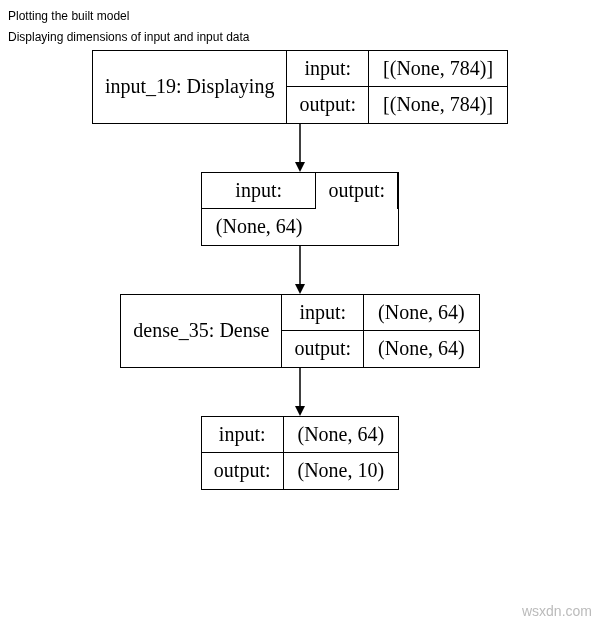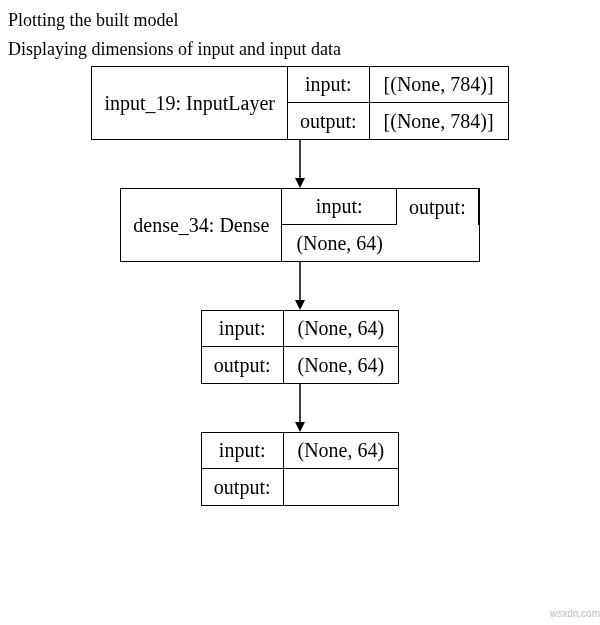--- a/index.html
+++ b/index.html
@@ -4,22 +4,22 @@
   <style>
     body {
       margin: 0;
       padding: 8px;
       font-family: "Times New Roman", serif;
       background: white;
       width: 600px;
       box-sizing: border-box;
     }
     .header-text {
-      font-family: Liberation Serif, serif;
-      font-size: 18px;
+      font-family: Liberation Sans, sans-serif;
+      font-size: 12px;
       line-height: 1.4;
       margin-bottom: 4px;
     }
     .diagram {
       display: flex;
       flex-direction: column;
       align-items: center;
     }
     .layer-box {
       display: flex;
@@ -63,86 +63,87 @@
       display: flex;
       align-items: center;
       justify-content: center;
     }
     .arrow svg {
       display: block;
     }
     .watermark {
       position: fixed;
       bottom: 6px;
-      right: 0;
+      right: 8px;
       font-family: Arial, sans-serif;
-      font-size: 10px;
+      font-size: 14px;
       color: #bbb;
     }
   </style>
 </head>
 <body>
 
 <div class="header-text">Plotting the built model</div>
 <div class="header-text">Displaying dimensions of input and input data</div>
 
 <div class="diagram">
 
   <div class="layer-box">
-    <div class="layer-name">input_19: InputLayer</div>
+    <div class="layer-name">input_19: Displaying</div>
     <div class="io-grid">
       <div class="io-label top">input:</div>
       <div class="io-value top">[(None, 784)]</div>
       <div class="io-label">output:</div>
       <div class="io-value">[(None, 784)]</div>
     </div>
   </div>
 
   <div class="arrow">
     <svg width="16" height="48" viewBox="0 0 16 48">
       <line x1="8" y1="0" x2="8" y2="40" stroke="black" stroke-width="1.5"></line>
       <polygon points="8,48 3,38 13,38" fill="black"></polygon>
     </svg>
   </div>
 
   <div class="layer-box">
-    <div class="layer-name">dense_34: Dense</div>
     <div class="io-grid">
       <div class="io-label top">input:</div>
       <div class="io-label">output:</div>
       <div class="io-value">(None, 64)</div>
     </div>
   </div>
 
   <div class="arrow">
     <svg width="16" height="48" viewBox="0 0 16 48">
       <line x1="8" y1="0" x2="8" y2="40" stroke="black" stroke-width="1.5"></line>
       <polygon points="8,48 3,38 13,38" fill="black"></polygon>
     </svg>
   </div>
 
   <div class="layer-box">
+    <div class="layer-name">dense_35: Dense</div>
     <div class="io-grid">
       <div class="io-label top">input:</div>
       <div class="io-value top">(None, 64)</div>
       <div class="io-label">output:</div>
       <div class="io-value">(None, 64)</div>
     </div>
   </div>
 
   <div class="arrow">
     <svg width="16" height="48" viewBox="0 0 16 48">
       <line x1="8" y1="0" x2="8" y2="40" stroke="black" stroke-width="1.5"></line>
       <polygon points="8,48 3,38 13,38" fill="black"></polygon>
     </svg>
   </div>
 
   <div class="layer-box">
     <div class="io-grid">
       <div class="io-label top">input:</div>
       <div class="io-value top">(None, 64)</div>
       <div class="io-label">output:</div>
+      <div class="io-value">(None, 10)</div>
     </div>
   </div>
 
 </div>
 
 <div class="watermark">wsxdn.com</div>
 
 </body></html>

